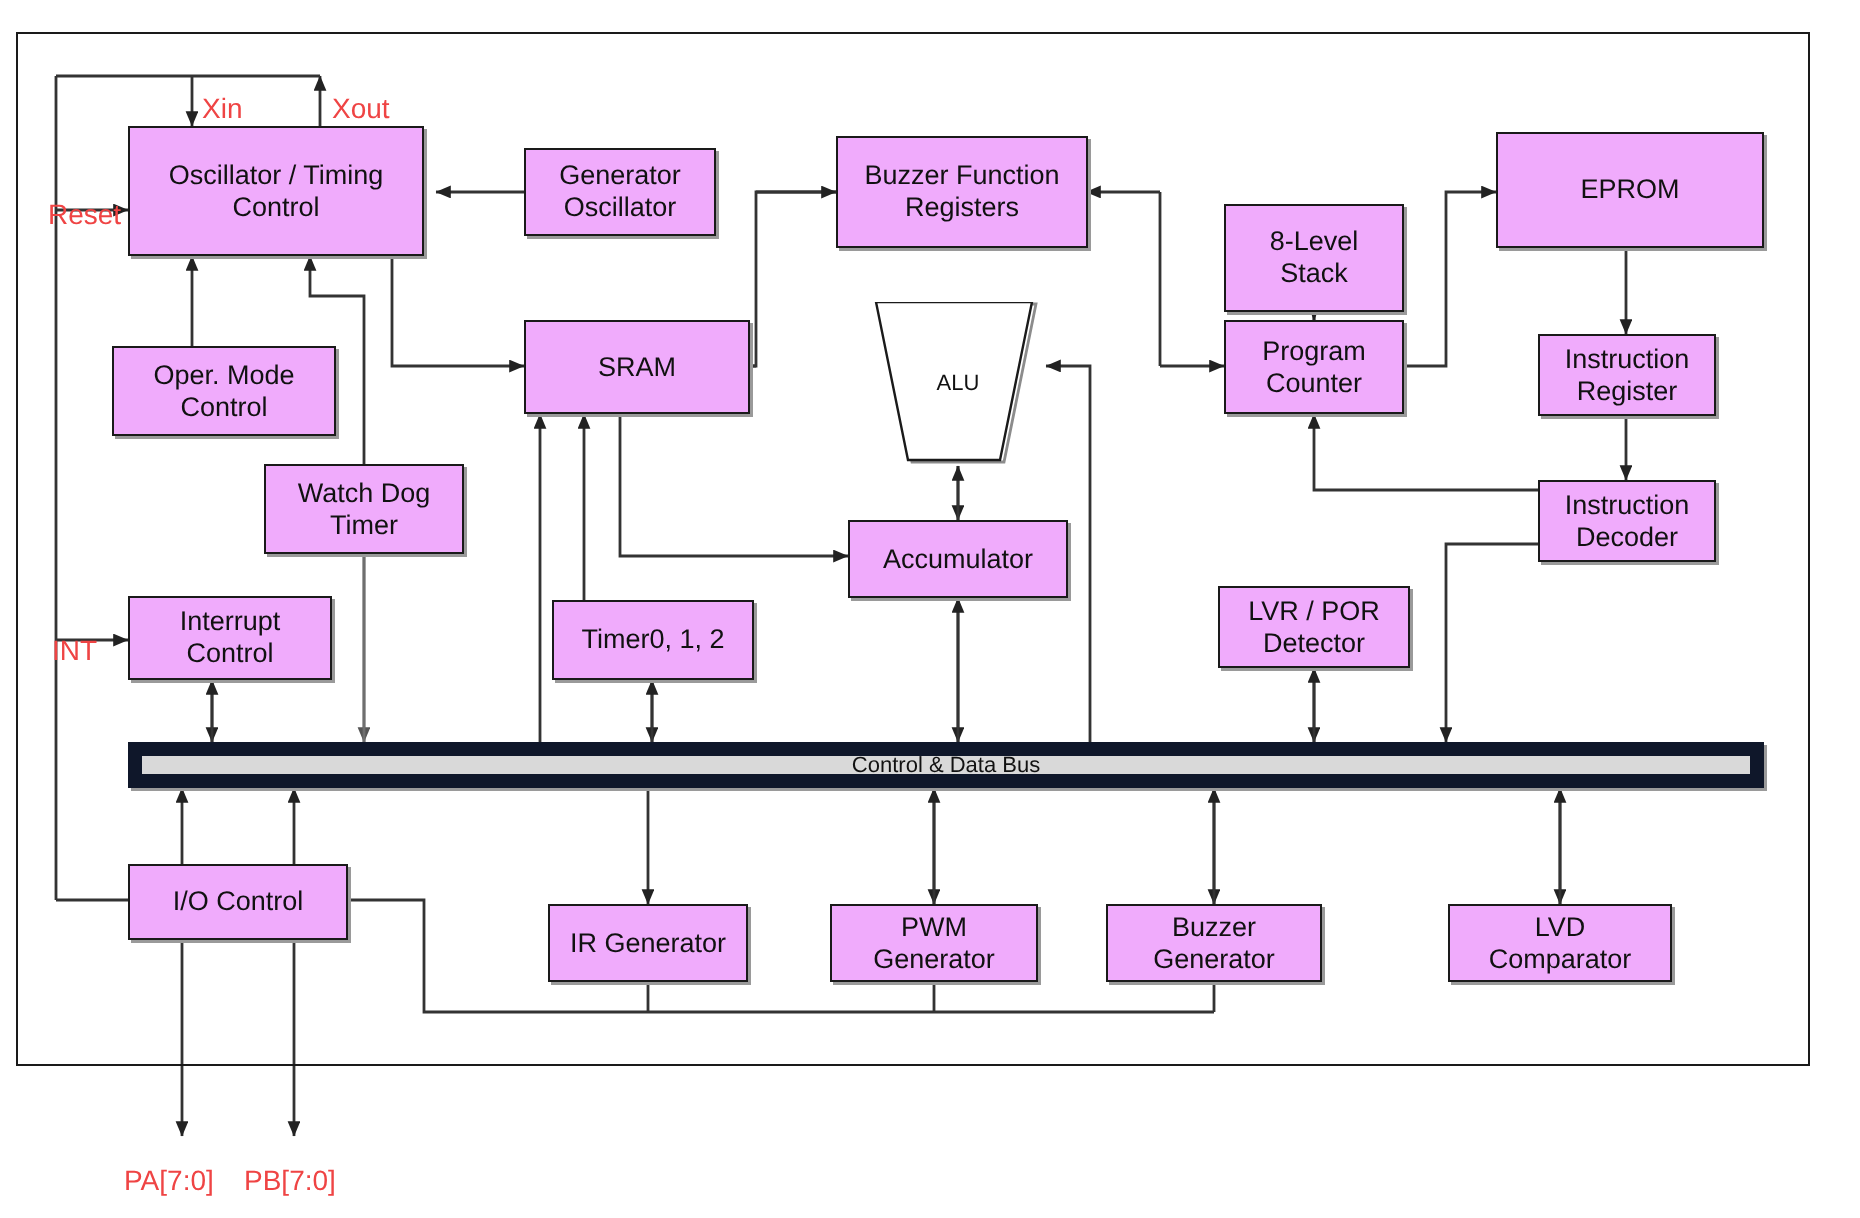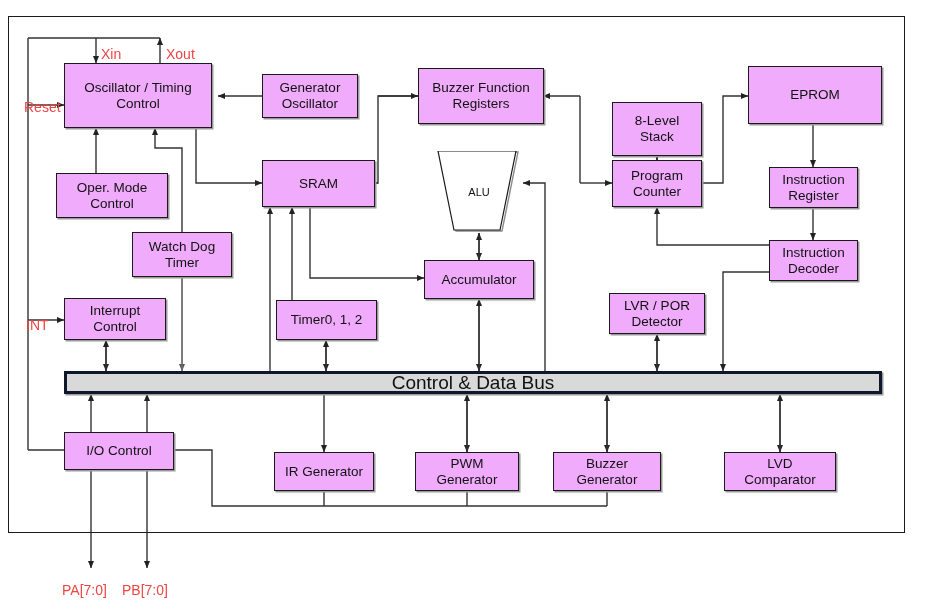--- a/index.html
+++ b/index.html
@@ -37,26 +37,26 @@
     font-size: 13.5px;
     color: #111111;
     line-height: 1.18;
     z-index: 5;
   }
   .blk span { display: block; }
   .bus {
     position: absolute;
     box-sizing: border-box;
     background: #d9d9d9;
-    border: 3px solid #0f172a;
+    border: 7px solid #0f172a;
     box-shadow: 1.5px 1.5px 0 0 #9a9a9a;
     display: flex;
     align-items: center;
     justify-content: center;
-    font-size: 19px;
+    font-size: 11px;
     color: #111111;
     z-index: 5;
   }
   .alu-wrap {
     position: absolute;
     z-index: 5;
   }
   .alu-label {
     position: absolute;
     left: 0;

